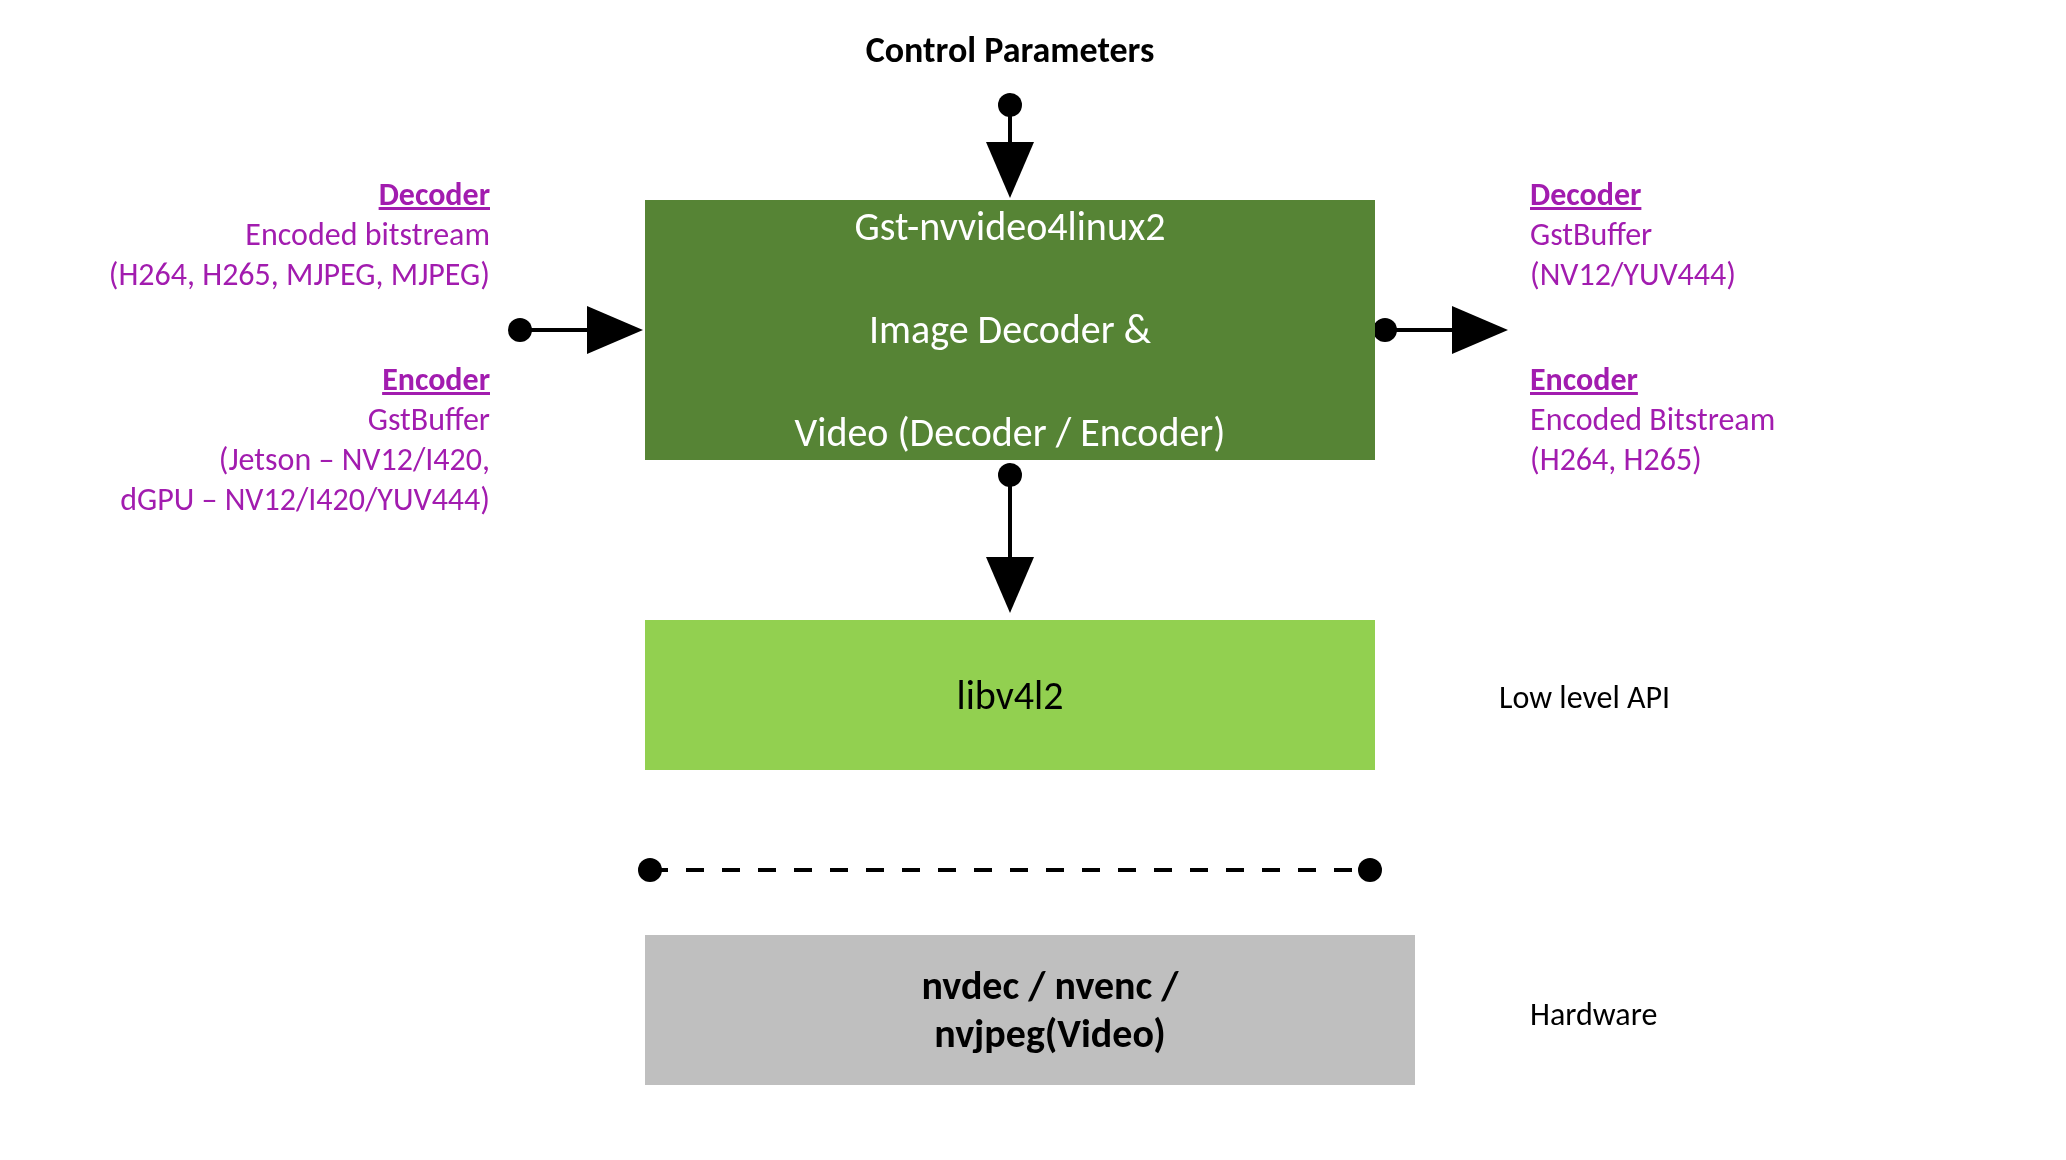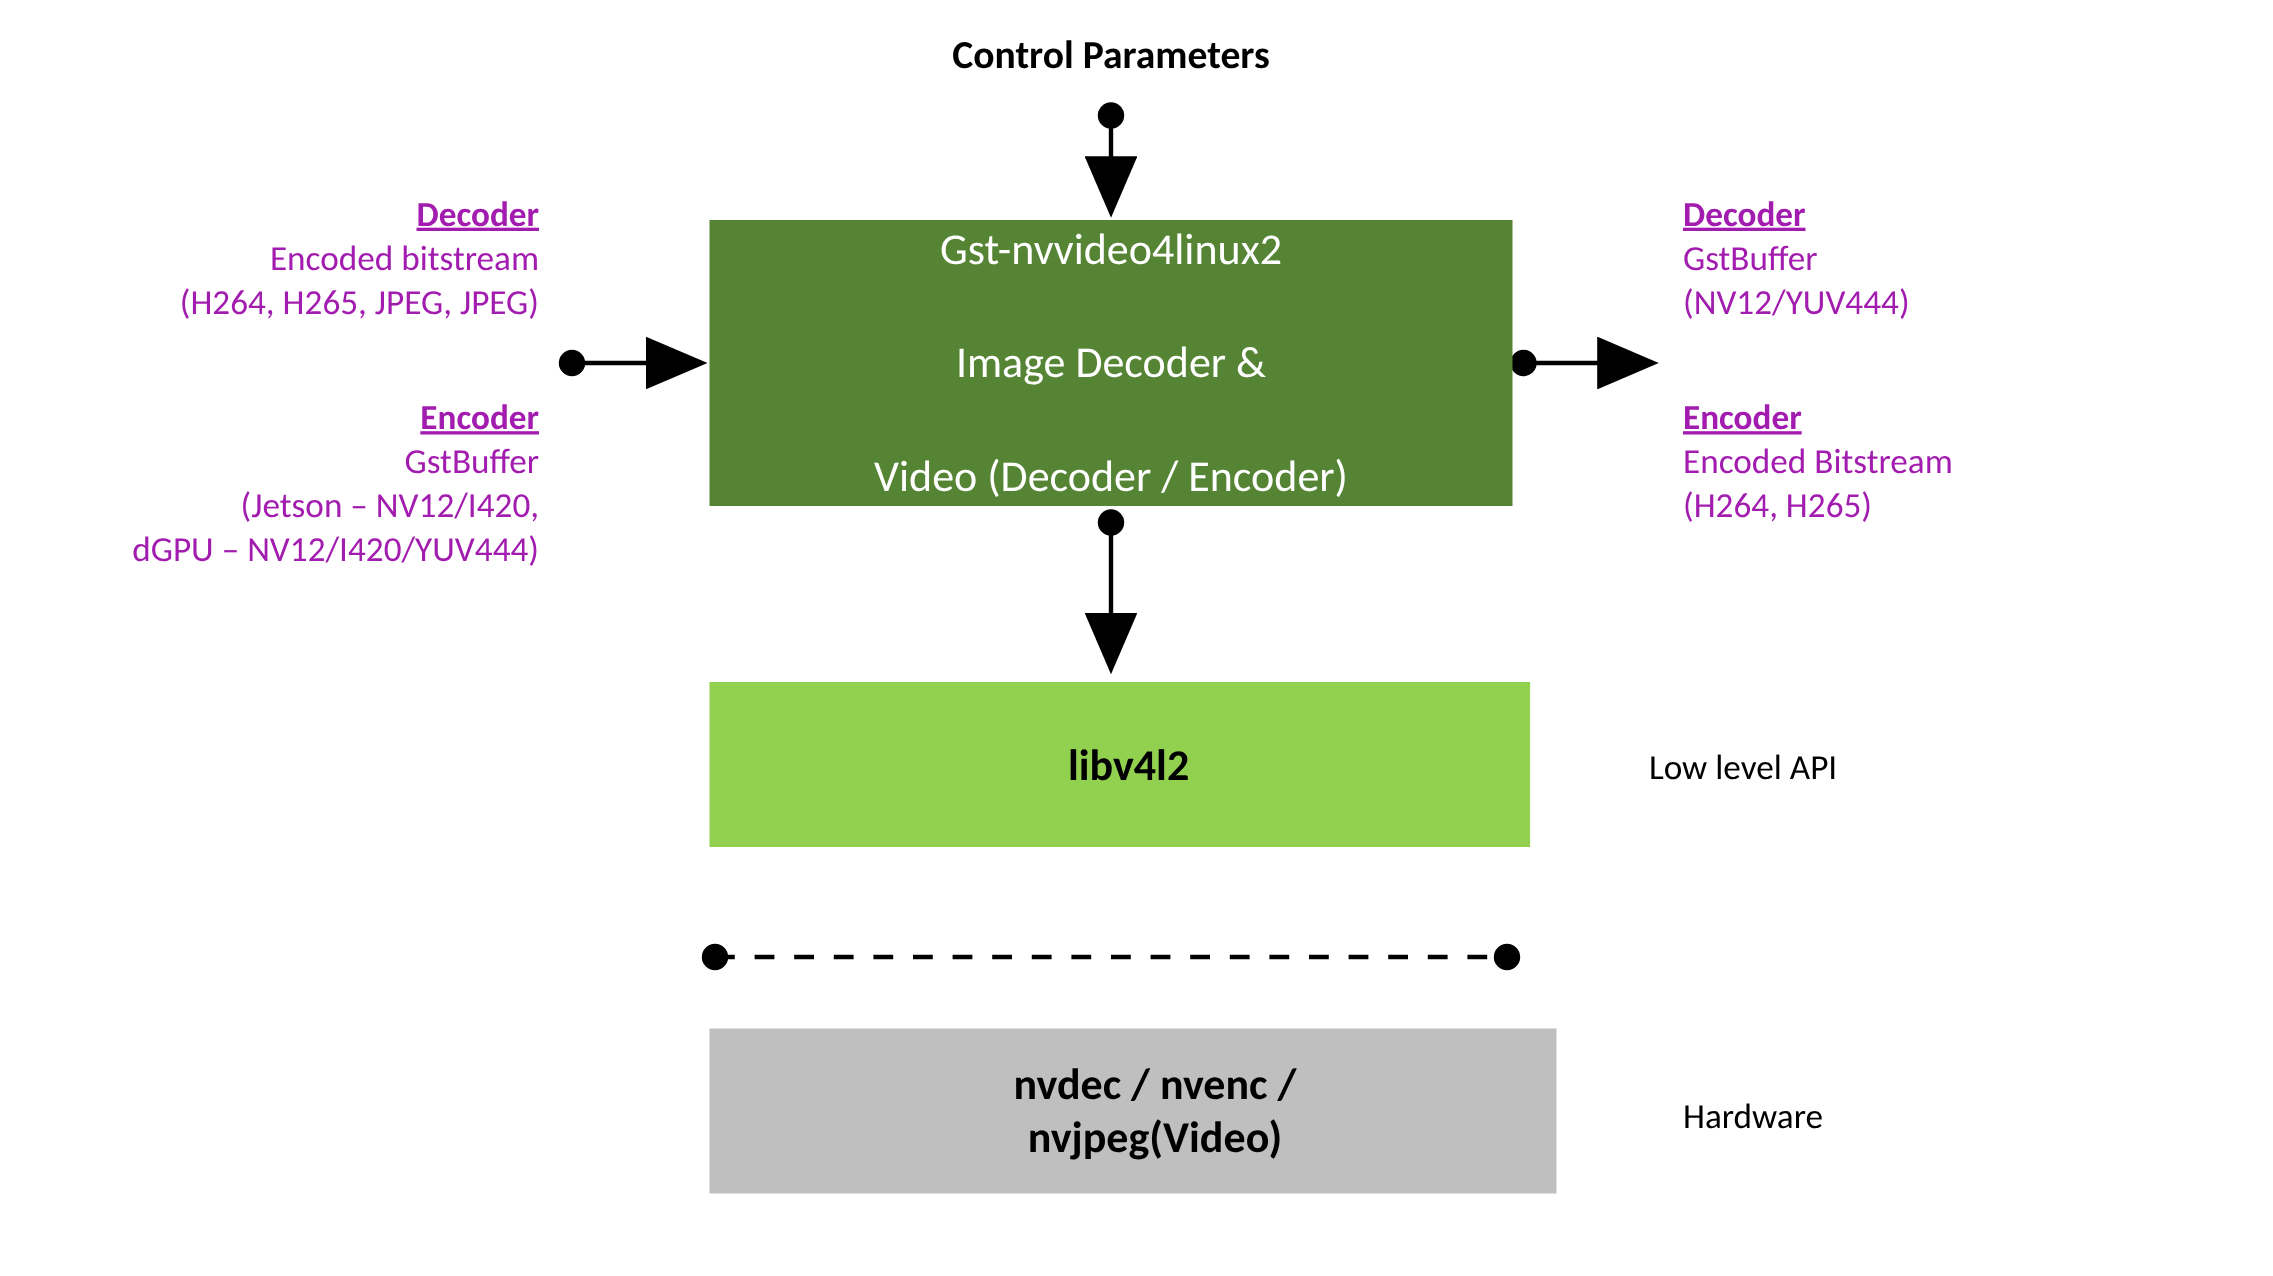--- a/index.html
+++ b/index.html
@@ -31,26 +31,25 @@
     text-align: center;
     display: flex;
     flex-direction: column;
     justify-content: space-between;
     font-size: 40px;
     line-height: 1.35;
   }
   .lib-box {
     background: #92d050;
     color: #000;
-    font-weight: 700;
+    font-weight: 400;
     font-size: 40px;
     display: flex;
     align-items: center;
     justify-content: center;
-    padding-left: 16px;
   }
   .hw-box {
     background: #bfbfbf;
     color: #000;
     font-weight: 700;
     font-size: 40px;
     text-align: center;
     display: flex;
     flex-direction: column;
     align-items: center;
@@ -91,21 +90,21 @@
     <circle cx="650" cy="870" r="12" fill="#000"></circle>
     <circle cx="1370" cy="870" r="12" fill="#000"></circle>
     <line x1="650" y1="870" x2="1370" y2="870" stroke="#000" stroke-width="4" stroke-dasharray="18 18"></line>
   </svg>
 
   <div class="abs title-top" style="left:760px; top:28px; width:500px; text-align:center;">Control Parameters</div>
 
   <div class="abs side-label" style="left:40px; top:175px; width:450px; text-align:right;">
     <div><span class="under">Decoder</span></div>
     <div>Encoded bitstream</div>
-    <div>(H264, H265, JPEG, JPEG)</div>
+    <div>(H264, H265, MJPEG, MJPEG)</div>
   </div>
 
   <div class="abs side-label" style="left:40px; top:360px; width:450px; text-align:right;">
     <div><span class="under">Encoder</span></div>
     <div>GstBuffer</div>
     <div>(Jetson – NV12/I420,</div>
     <div>dGPU – NV12/I420/YUV444)</div>
   </div>
 
   <div class="abs main-box" style="left:645px; top:200px; width:730px; height:260px;">

